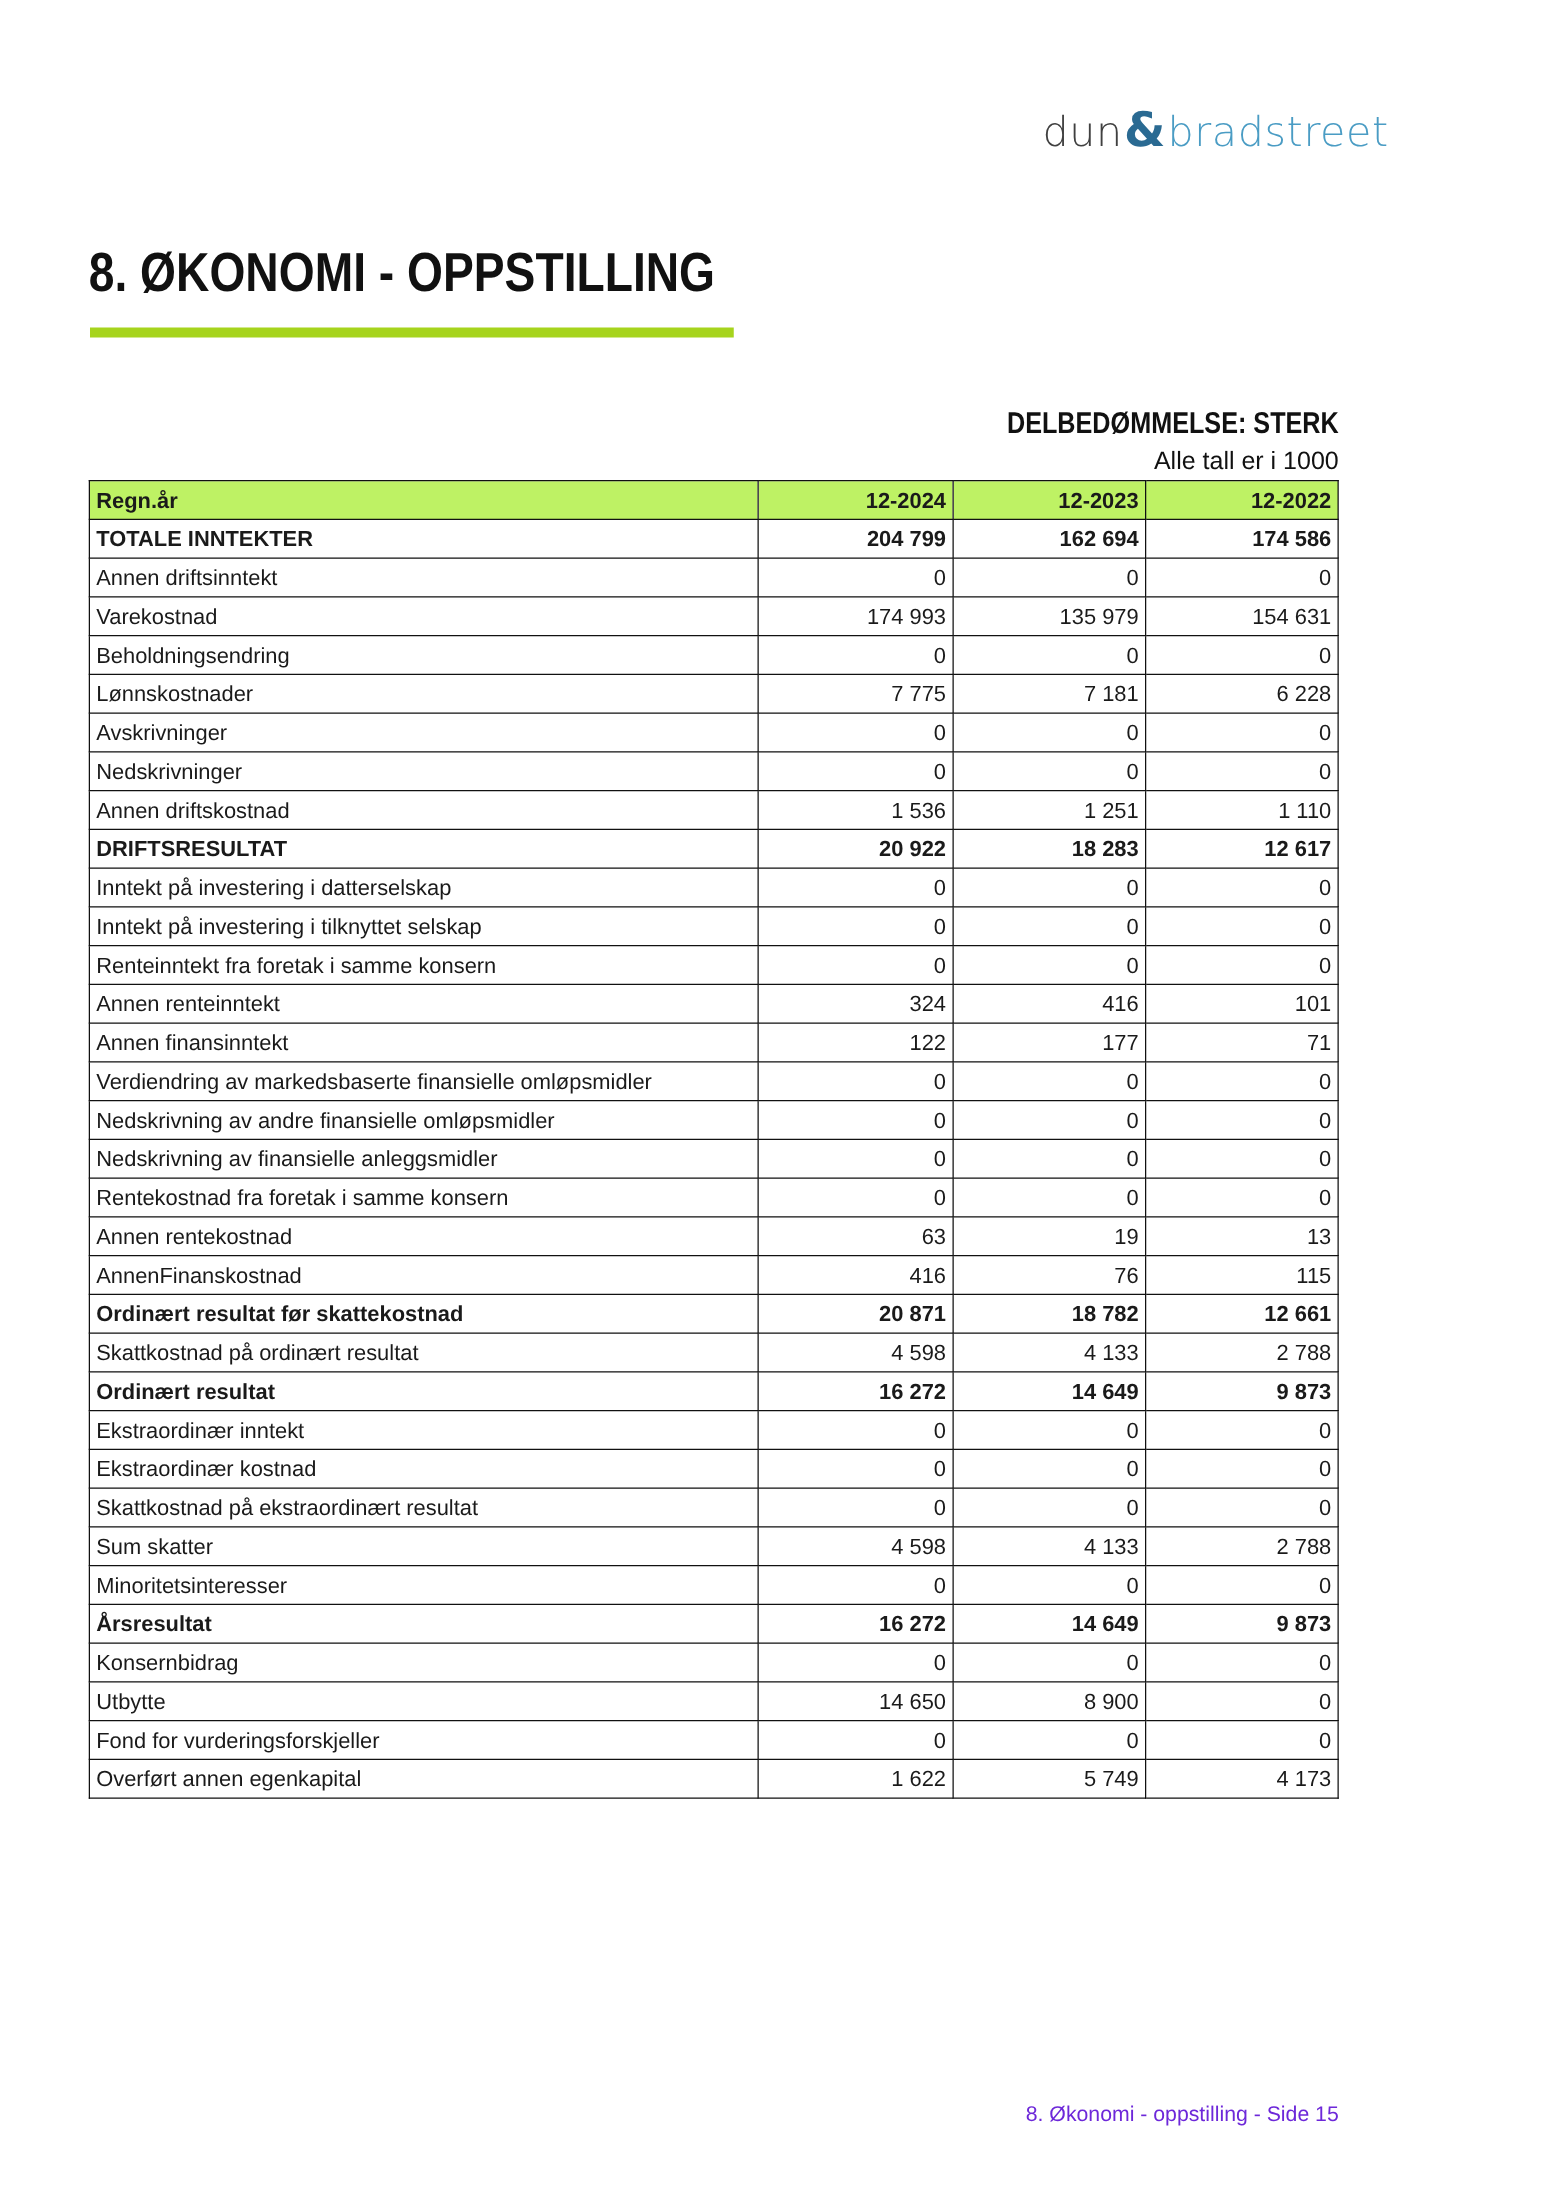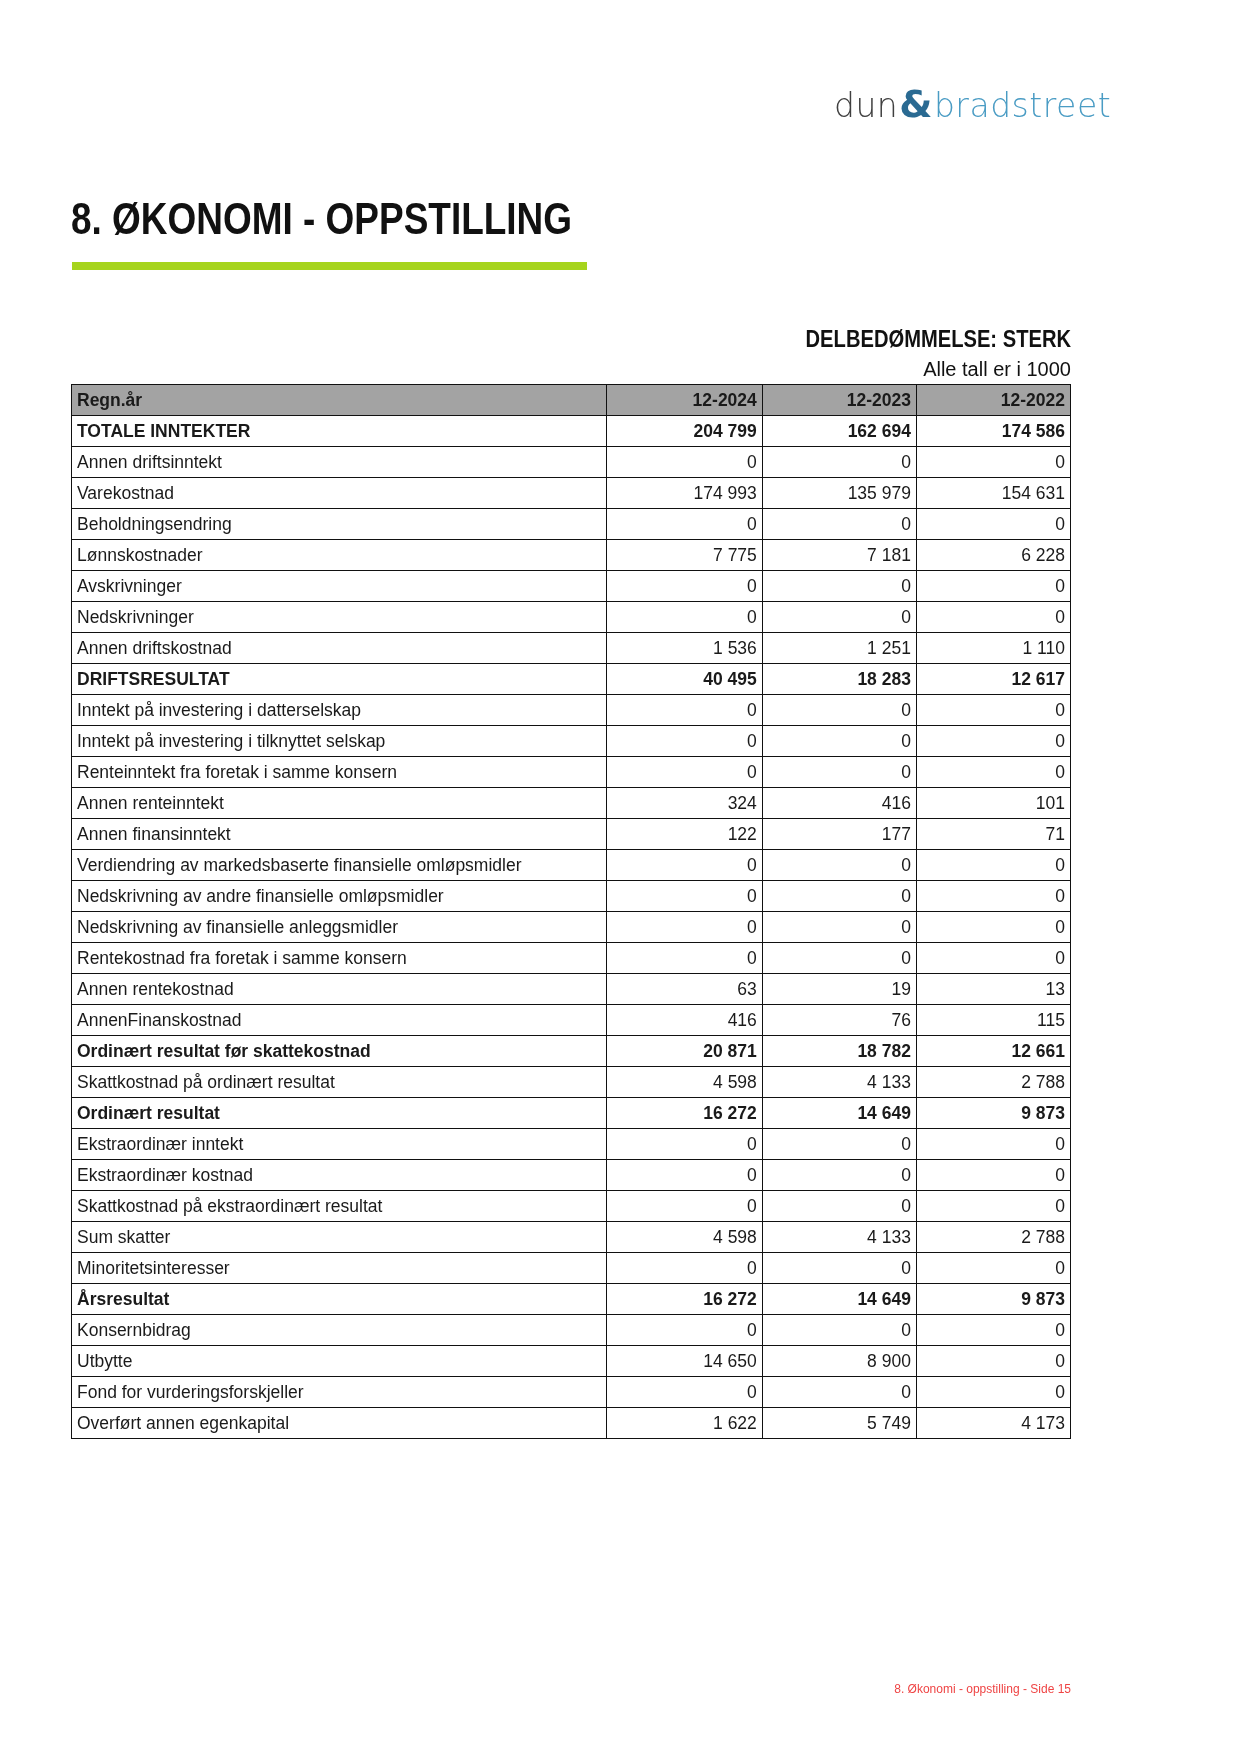--- a/index.html
+++ b/index.html
@@ -15,25 +15,25 @@
            letter-spacing:0px; color:#111; white-space:nowrap; }
   .title-bar { position:absolute; left:72px; top:262px; width:515px; height:8px; background:#a6d41d; }
   .rating { position:absolute; right:170px; top:325px; font-size:24px; font-weight:700;
             transform:scaleX(0.84); transform-origin:right top; color:#111; white-space:nowrap; }
   .section-title { position:absolute; left:72px; top:358px; font-size:17px; font-weight:700; color:#111;margin-top:32px; }
   .units { position:absolute; right:170px; top:358px; font-size:20px; color:#111; }
   table { position:absolute; left:71px; top:384px; border-collapse:collapse; width:1000px; table-layout:fixed; }
   col.c0 { width:531px; } col.c1 { width:155px; } col.c2 { width:153px; } col.c3 { width:153px; }
   td, th { border:1px solid #111; height:30px; padding:0 5px; font-size:17.5px; line-height:30px;
            white-space:nowrap; overflow:hidden; }
-  th { background:#a3a3a3; font-weight:700; text-align:right; }
+  th { background:#bef264; font-weight:700; text-align:right; }
   th:first-child { text-align:left; }
   td.num { text-align:right; }
   tr.bold td { font-weight:700; }
-  .footer { position:absolute; right:170px; top:1682px; font-size:12px; color:#ef4444; }
+  .footer { position:absolute; right:170px; top:1682px; font-size:17px; color:#6d28d9; }
 </style>
 </head>
 <body>
 
 <div class="logo">
   <span class="dun">dun</span><span class="amp">&amp;</span><span class="brad">bradstreet</span>
 </div>
 
 <div class="title">8. ØKONOMI - OPPSTILLING</div>
 <div class="title-bar"></div>
@@ -101,21 +101,21 @@
         <td class="num">0</td>
       </tr>
       <tr>
         <td>Annen driftskostnad</td>
         <td class="num">1 536</td>
         <td class="num">1 251</td>
         <td class="num">1 110</td>
       </tr>
       <tr class="bold">
         <td>DRIFTSRESULTAT</td>
-        <td class="num">40 495</td>
+        <td class="num">20 922</td>
         <td class="num">18 283</td>
         <td class="num">12 617</td>
       </tr>
       <tr>
         <td>Inntekt på investering i datterselskap</td>
         <td class="num">0</td>
         <td class="num">0</td>
         <td class="num">0</td>
       </tr>
       <tr>

